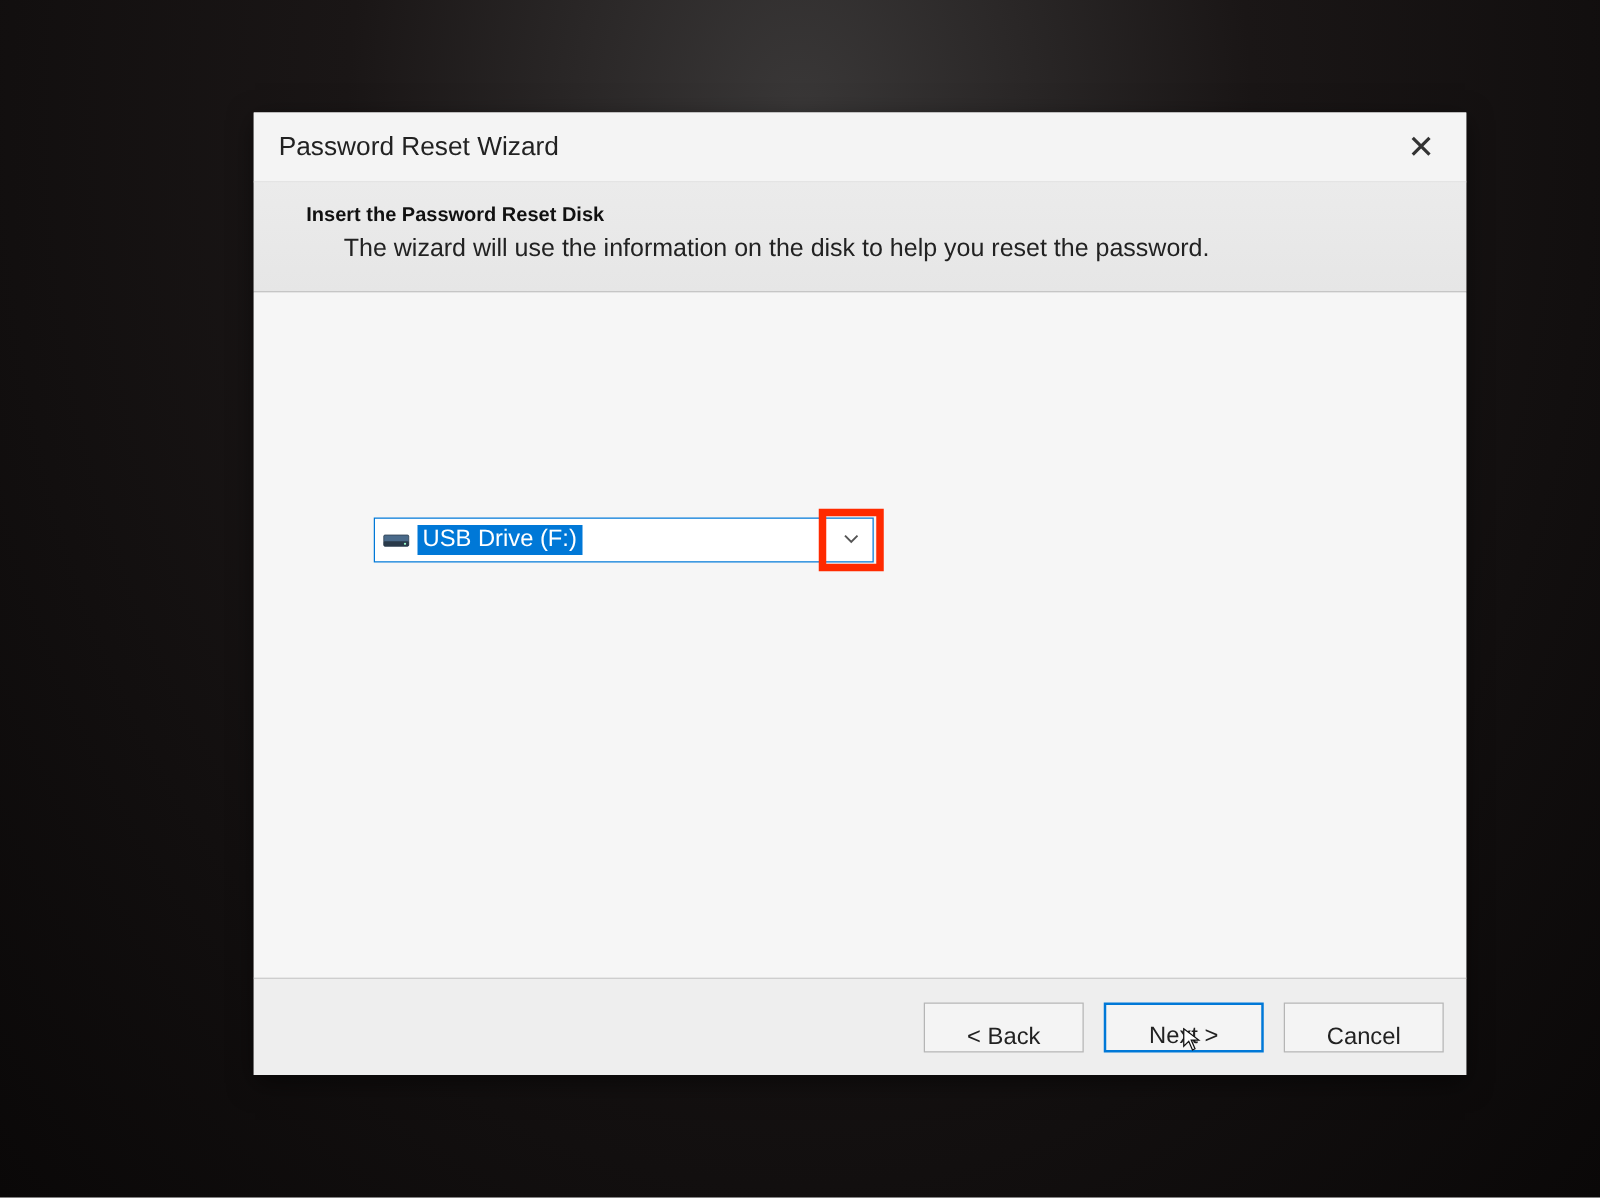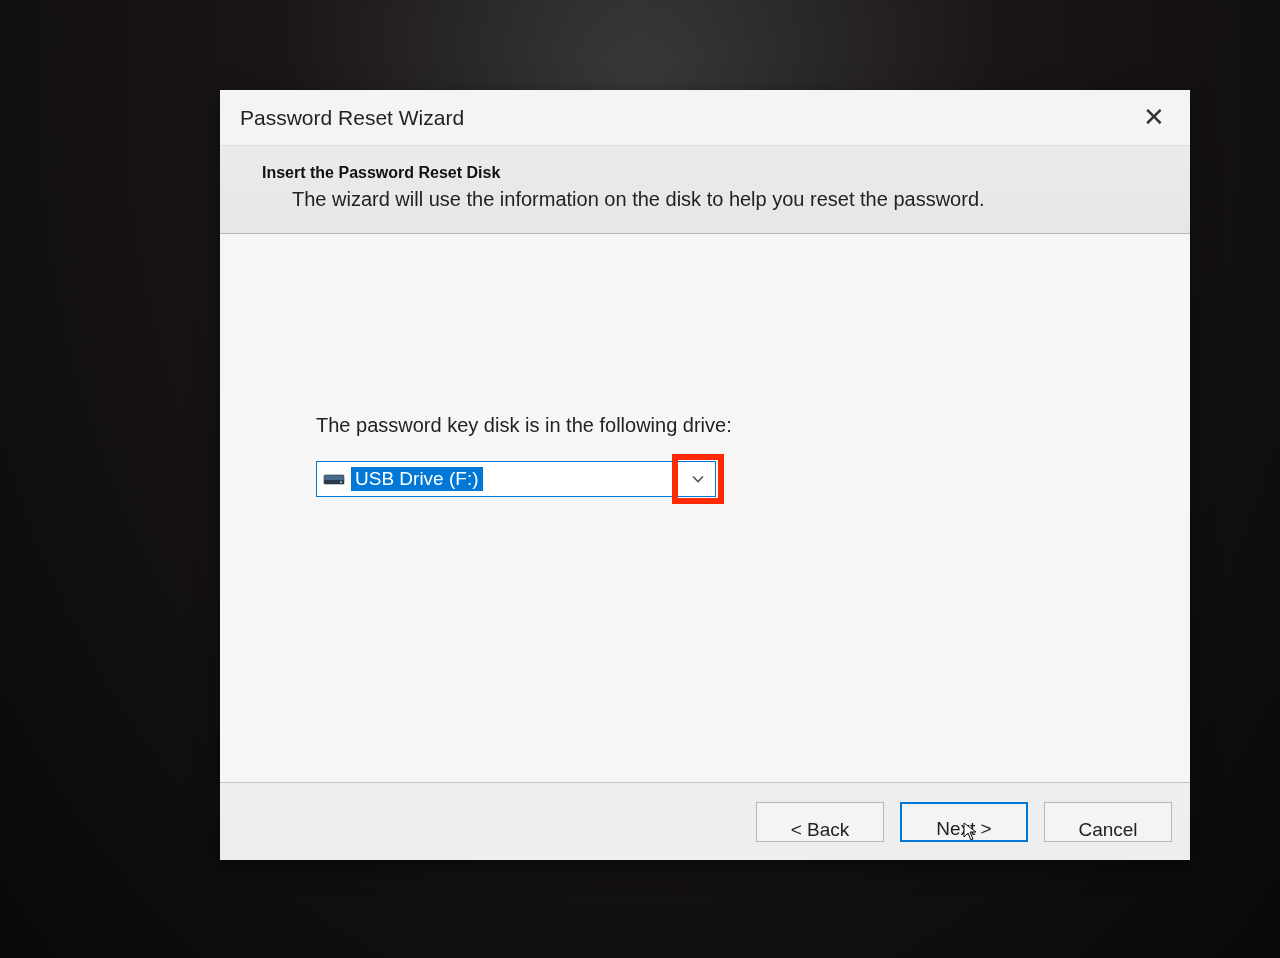--- a/index.html
+++ b/index.html
@@ -10,21 +10,21 @@
     body {
       width: 1280px;
       height: 958px;
       background: radial-gradient(ellipse at 50% 10%, #3a3838 0%, #1a1616 40%, #0a0808 100%);
       font-family: "Segoe UI", Tahoma, sans-serif;
       overflow: hidden;
       position: relative;
     }
     .dialog {
       position: absolute;
-      left: 220px;
+      left: 203px;
       top: 90px;
       width: 970px;
       height: 770px;
       background: #f0f0f0;
       box-shadow: 0 6px 20px rgba(0,0,0,0.5);
       display: flex;
       flex-direction: column;
     }
     .titlebar {
       height: 56px;
@@ -168,21 +168,20 @@
       <span>✕</span>
     </div>
   </div>
 
   <div class="header-band">
     <div class="header-heading">Insert the Password Reset Disk</div>
     <div class="header-sub">The wizard will use the information on the disk to help you reset the password.</div>
   </div>
 
   <div class="body-pane">
-    <div class="prompt-label">The password key disk is in the following drive:</div>
 
     <div class="combo-wrap">
       <div class="combo">
         <span class="drive-icon">
           <svg width="22" height="14" viewBox="0 0 22 14">
             <rect x="1" y="3" width="20" height="9" rx="1" fill="#4a6a8a" stroke="#2a3a4a" stroke-width="0.6"></rect>
             <rect x="1" y="8" width="20" height="4" rx="1" fill="#2a3a4a"></rect>
             <circle cx="18" cy="10" r="0.9" fill="#9fc"></circle>
           </svg>
         </span>

